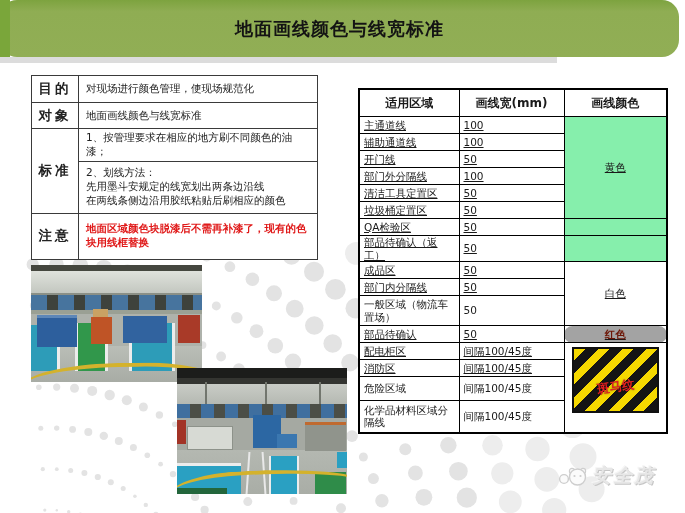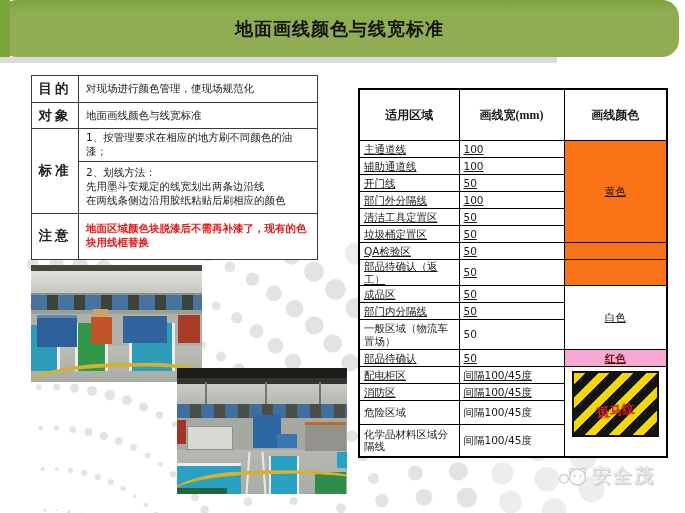--- a/index.html
+++ b/index.html
@@ -19,43 +19,43 @@
   .info-table{position:absolute;left:31px;top:75px;width:287px;border-collapse:collapse;
               background:#fff;z-index:4;color:#222;}
   .info-table td{border:1px solid #3a3a3a;padding:2px 7px;font-size:10.5px;line-height:1.32;vertical-align:middle;margin-top:32px;}
   .info-table td.lbl{width:40px;text-align:center;font-weight:bold;font-size:13.5px;letter-spacing:3px;padding:2px 3px;}
   .notice{color:#e01818;font-weight:bold;}
 
   
   .std-table{position:absolute;left:358px;top:88px;border-collapse:collapse;background:#fff;z-index:4;
              table-layout:fixed;border:2px solid #000;color:#1a1a1a;}
   .std-table th,.std-table td{border:1px solid #000;font-size:10.5px;padding:0 4px;overflow:hidden;line-height:1.2;}
-  .std-table th{font-size:12px;height:24px;font-weight:bold;padding:13px;font-family:Liberation Serif, serif;}
+  .std-table th{font-size:12px;height:24px;font-weight:bold;padding:1px;}
   tr.h1{height:17px;text-decoration:underline;} tr.h2{height:30px;} tr.h3{height:24px;} tr.h4{height:32px;}
   .ccell{text-align:center;vertical-align:middle;}
-  .c-yellow{background:#f97316;}
+  .c-yellow{background:#86efac;}
   .c-white{background:#ffffff;}
-  .c-red{background:#f9a8d4;color:#6d1505;font-weight:bold;}
+  .c-red{background:#a3a3a3;color:#6d1505;font-weight:bold;border-radius:10px;}
   .c-zebra{position:relative;background:#fff;padding:0;}
   .zebra-box{position:absolute;left:7px;right:7px;top:4px;height:62px;border:2px solid #101010;
              background:repeating-linear-gradient(135deg,#f5d800 0 8px,#141414 8px 17px);}
   .zebra-label{position:absolute;left:0;width:100%;text-align:center;top:36px;color:#e02020;
                font-weight:bold;font-size:12.5px;transform:rotate(-8deg);text-shadow:0 0 2px rgba(0,0,0,.45);}
 
   
   .photo{position:absolute;overflow:hidden;background:#b7bbb4;}
   .photo1{left:31px;top:265px;width:171px;height:117px;z-index:2;}
   .photo2{left:177px;top:368px;width:170px;height:126px;z-index:3;}
   .ply{position:absolute;}
 
   
   .logo{position:absolute;left:558px;top:458px;width:124px;height:36px;z-index:5;
         display:flex;align-items:center;gap:4px;}
   .logo .txt{font-size:19px;font-weight:bold;letter-spacing:2px;color:#e7e7e7;
-             text-shadow:1px 1px 0 #c6c6c6,-1px -1px 0 #f6f6f6;}
+             text-shadow:1px 1px 0 #c6c6c6,-1px -1px 0 #f6f6f6;font-style:italic;}
 </style>
 </head>
 <body>
 
 <div class="stage">
 
   <svg id="dots" width="685" height="513">
       <circle cx="44.8" cy="510.1" r="1.6" fill="#e3e3e3"></circle>
       <circle cx="56.8" cy="510.2" r="1.2" fill="#e3e3e3"></circle>
       <circle cx="68.7" cy="511.7" r="1.7" fill="#e3e3e3"></circle>

